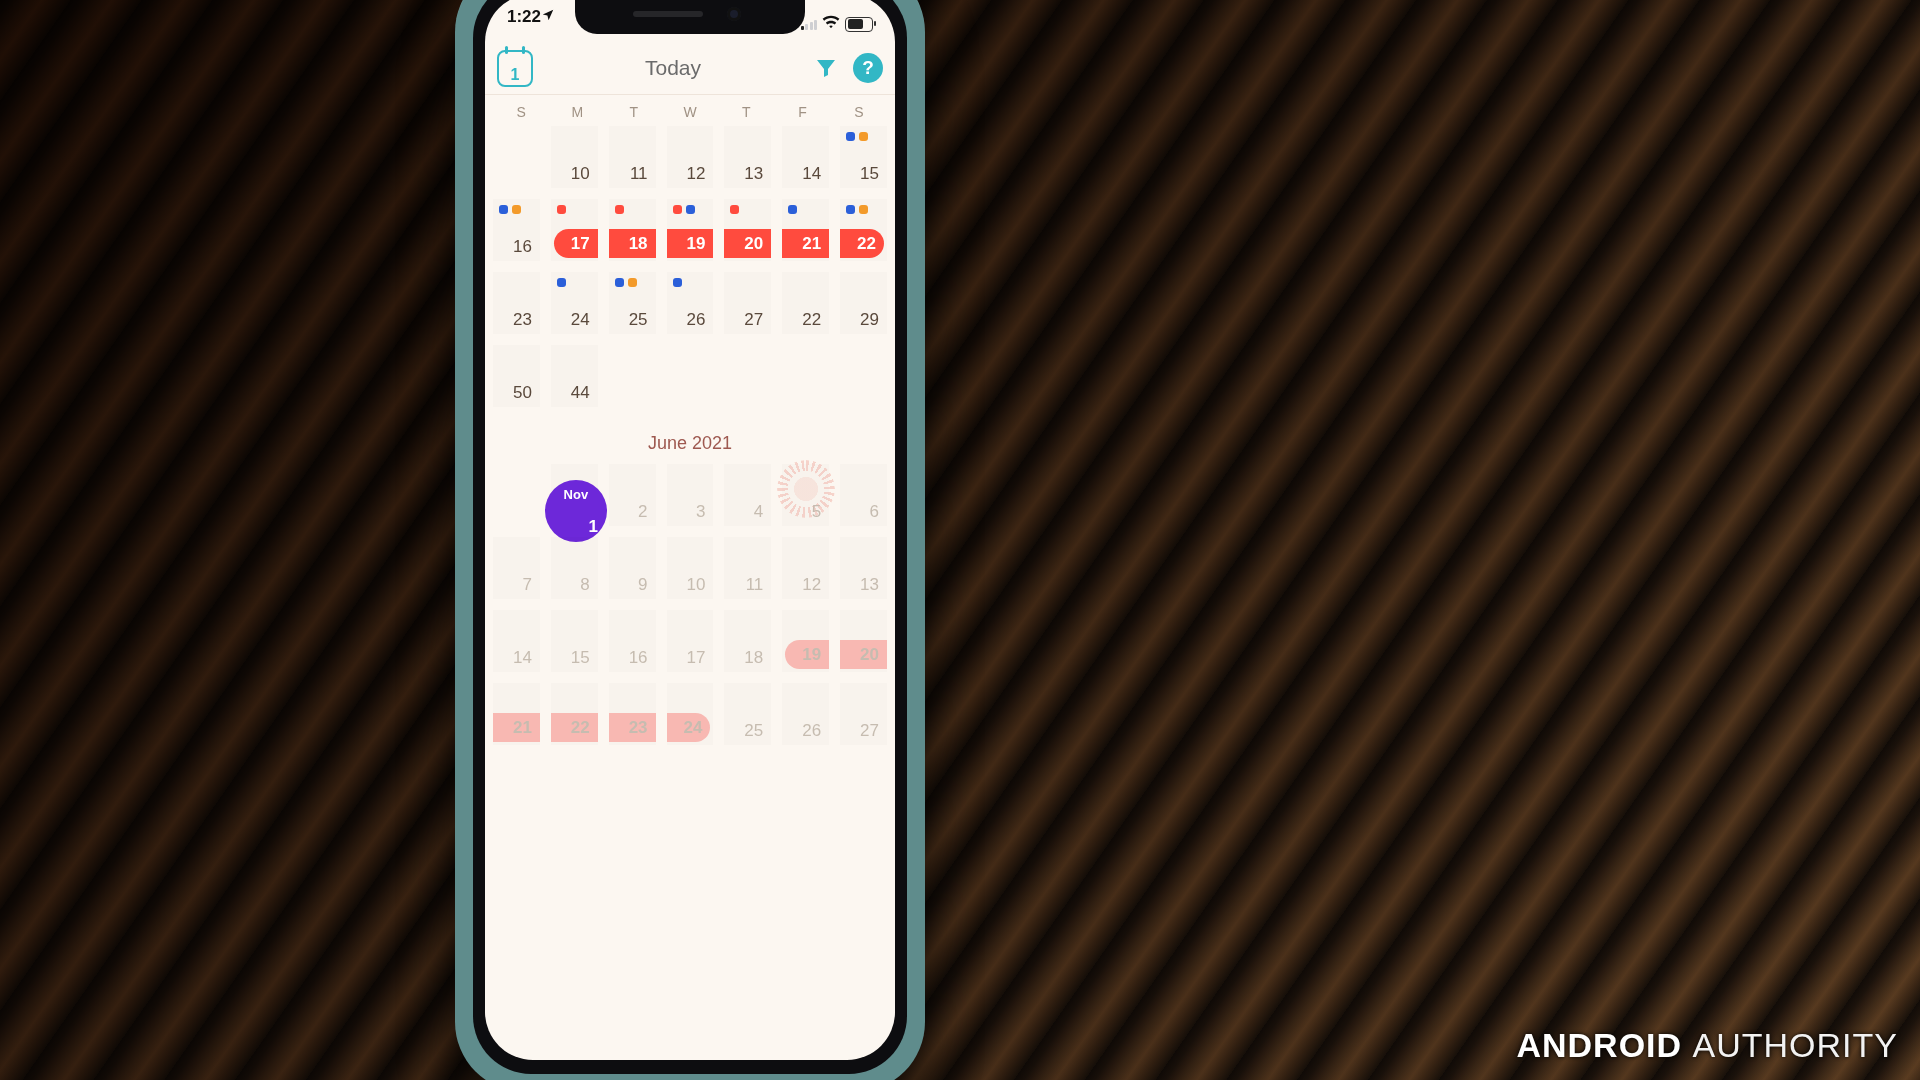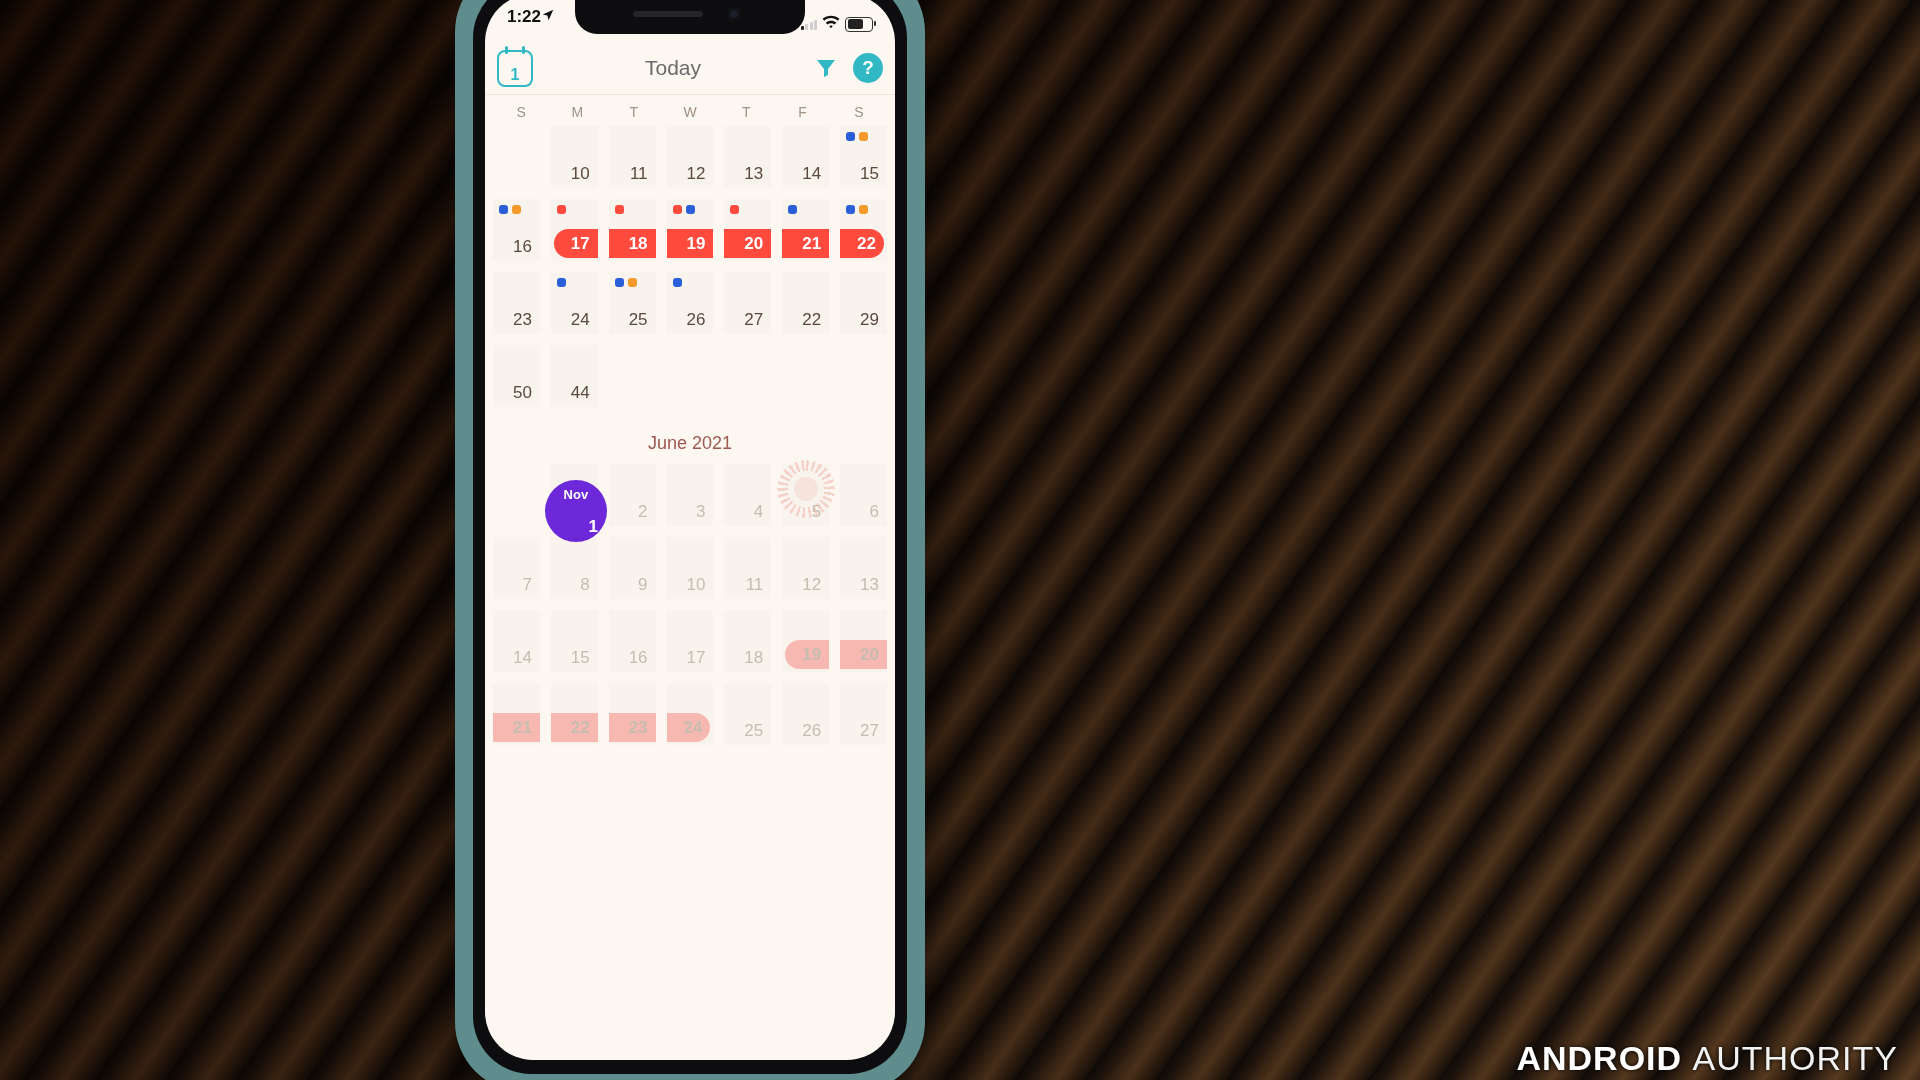--- a/index.html
+++ b/index.html
@@ -4,21 +4,21 @@
 <style>
   html,body{margin:0;padding:0;width:1920px;height:1080px;overflow:hidden;font-family:-apple-system,"Helvetica Neue",Arial,sans-serif;}
   body{
     background:
       repeating-linear-gradient(125deg,
         #120c08 0px,#1c130c 8px,#2b1c11 14px,#3e2a18 22px,#5a3c21 34px,#3a2615 46px,#1a120b 58px),
       linear-gradient(135deg,#2b1d12,#10090500);
     background-blend-mode:overlay;
     position:relative;
   }
-  .watermark{position:absolute;right:22px;bottom:5px;color:#fff;font:700 34px/1 Arial,sans-serif;letter-spacing:1px;text-shadow:0 0 4px #000;}
+  .watermark{position:absolute;right:22px;bottom:18px;color:#fff;font:700 34px/1 Arial,sans-serif;letter-spacing:1px;text-shadow:0 0 4px #000;}
   .watermark .thin{font-weight:300;color:#f2f2f2;}
   
   .phone{
     position:absolute;left:455px;top:-38px;width:470px;height:1130px;
     border-radius:70px;
     background:#5f8c8c;
     box-shadow:0 38px 60px -12px rgba(0,0,0,.8),0 2px 0 rgba(255,255,255,.05) inset;
   }
   .phone .bezel{
     position:absolute;inset:18px;border-radius:58px;background:#0d0d10;

